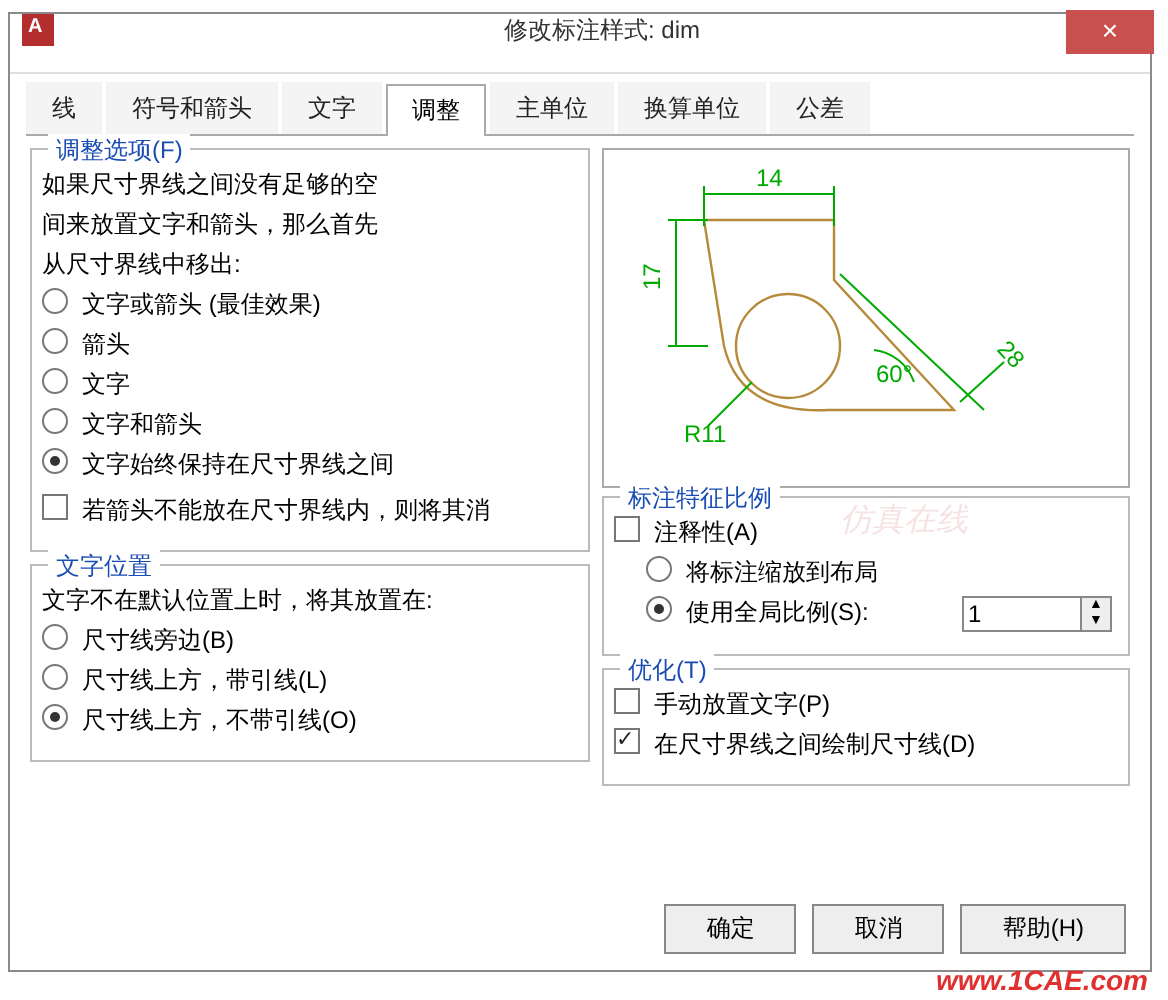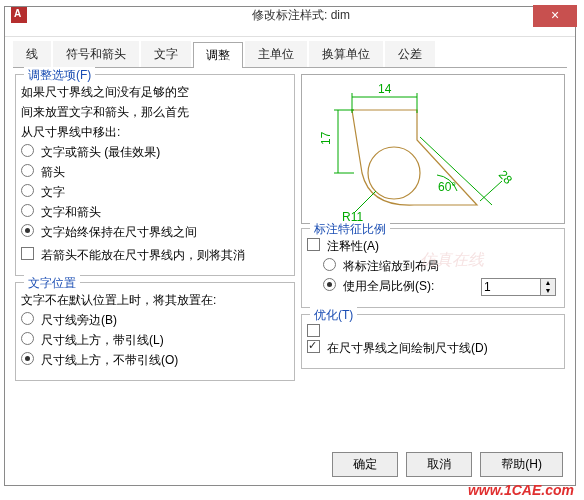--- a/index.html
+++ b/index.html
@@ -16,21 +16,21 @@
 .content{padding:6px 10px 10px 10px;display:flex;gap:6px}
 .left-col{width:280px}
 .right-col{flex:1}
 .groupbox{border:1px solid #bbb;padding:6px 8px 8px 5px;margin-bottom:6px;position:relative}
 .groupbox>.legend{position:absolute;top:-8px;left:8px;background:#fff;padding:0 4px;color:#1a4db3}
 .row{margin:3px 0;display:flex;align-items:flex-start;gap:4px}
 .radio,.check{width:13px;height:13px;border:1px solid #777;display:inline-block;flex-shrink:0;margin-right:3px;position:relative}
 .radio{border-radius:50%}
 .radio.sel:after{content:"";position:absolute;width:5px;height:5px;background:#333;border-radius:50%;left:3px;top:3px}
 .check.sel:after{content:"✓";position:absolute;font-size:11px;left:0;top:-2px;color:#222}
-.preview{border:1px solid #aaa;height:150px;background:#fff;position:relative;margin-bottom:4px}
+.preview{border:1px solid #aaa;height:170px;background:#fff;position:relative;margin-bottom:4px}
 .spin{display:flex;align-items:center;margin-left:auto}
 .spin input{width:60px;height:18px;border:1px solid #888;padding:0 2px}
 .spin .btns{display:flex;flex-direction:column;border:1px solid #888;border-left:none}
 .spin .btns span{width:14px;height:8px;font-size:7px;line-height:7px;text-align:center;background:#eee;cursor:pointer}
 .footer{position:absolute;bottom:8px;right:12px;display:flex;gap:8px}
 .btn{border:1px solid #888;background:#eee;padding:3px 20px;cursor:pointer}
 .watermark{position:absolute;bottom:2px;right:10px;color:#e03030;font-style:italic;font-size:14px;font-weight:bold}
 .watermark2{position:absolute;top:250px;right:100px;color:#e8b8b8;font-size:16px;font-style:italic;opacity:.4}
 svg{position:absolute;left:0;top:0}
 </style>
@@ -162,20 +162,21 @@
                 <span>▼</span>
               </div>
           </div>
         </div>
       </div>
 
       <div class="groupbox">
         <span class="legend">优化(T)</span>
         <div class="row">
             <span class="check"></span>
+            <span>手动放置文字(P)</span>
           </div>
         <div class="row">
             <span class="check sel"></span>
             <span>在尺寸界线之间绘制尺寸线(D)</span>
           </div>
       </div>
     </div>
   </div>
 
   <div class="footer">

